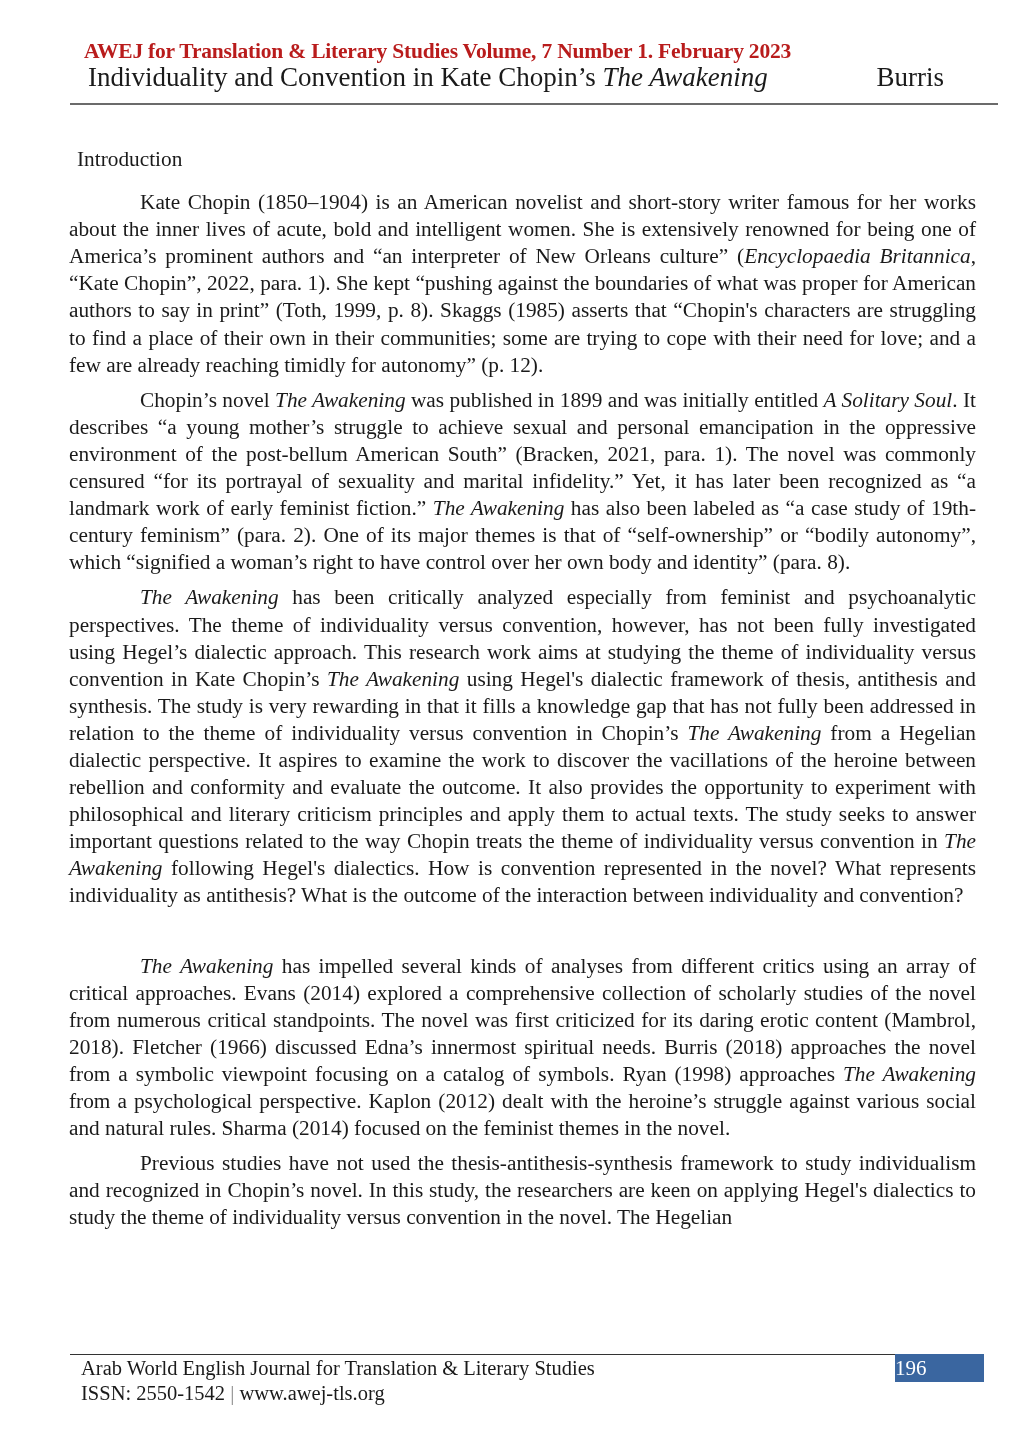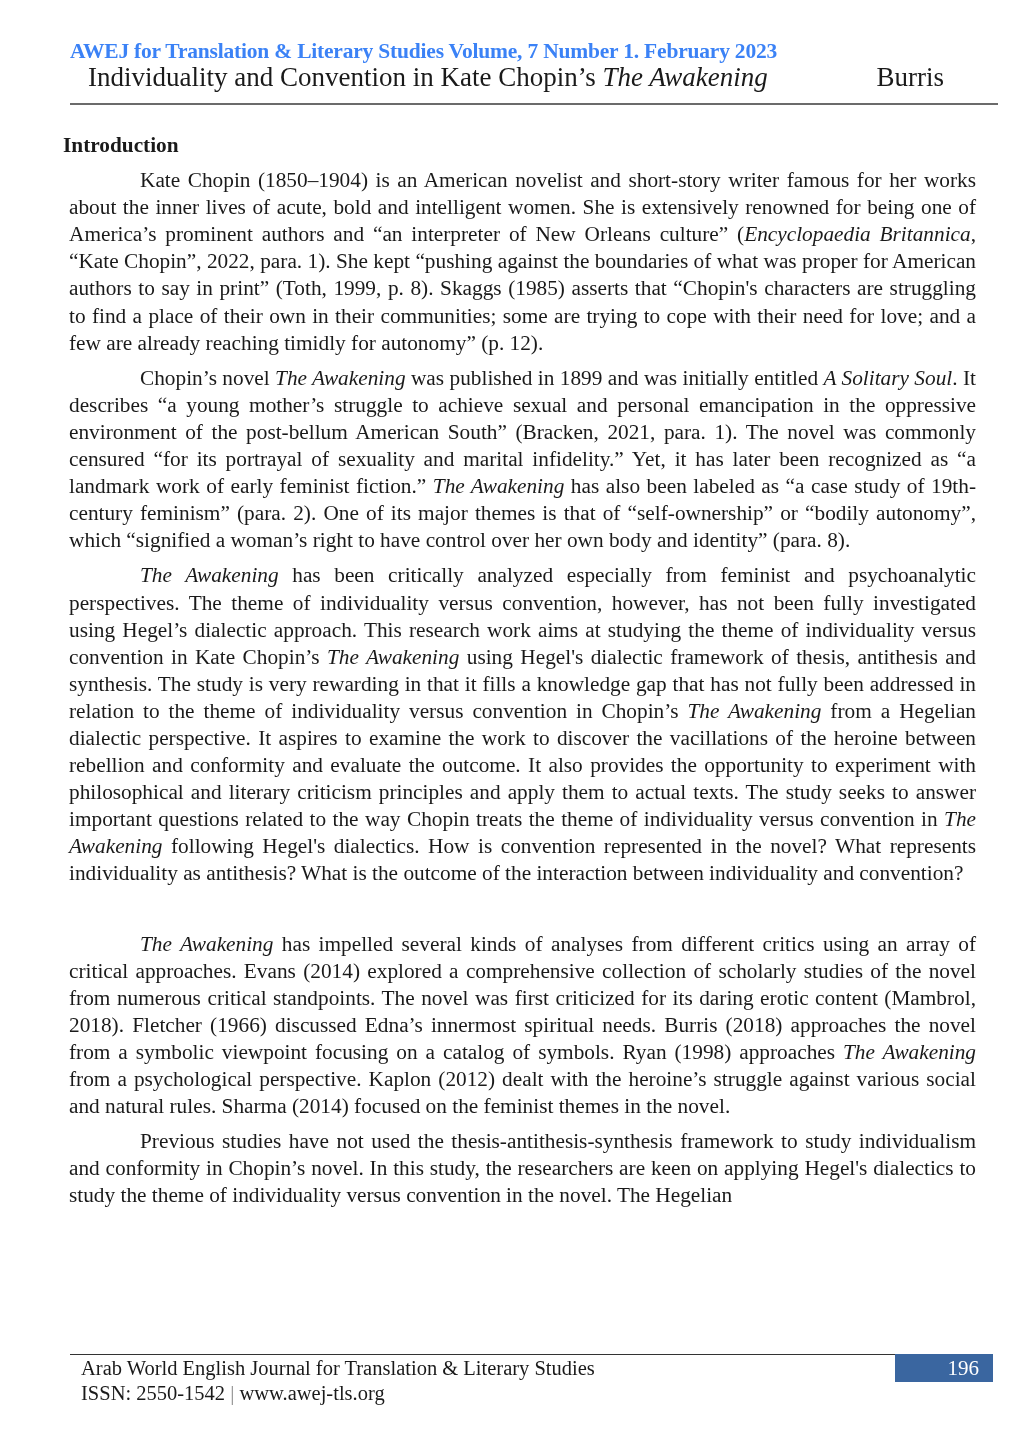--- a/index.html
+++ b/index.html
@@ -1,52 +1,52 @@
 <!DOCTYPE html>
 <html><head>
   <meta charset="utf-8">
   <style>
     html, body { margin:0; padding:0; background:#ffffff; }
     body { width:1026px; height:1440px; position:relative; overflow:hidden;
            font-family:"Liberation Serif", "DejaVu Serif", serif; color:#1a1a1a; }
     .header { position:absolute; left:70px; top:38px; width:928px; }
-    .journal-title { font-weight:bold; color:#3b82f6; font-size:21.5px; line-height:26px; margin-left:0; letter-spacing:-0.2px; }
+    .journal-title { font-weight:bold; color:#b91c1c; font-size:21.5px; line-height:26px; margin-left:14px; letter-spacing:-0.2px; }
     .running-head { display:flex; justify-content:space-between; font-size:27px; line-height:26px; margin-left:18px; margin-right:54px; }
     .header-rule { position:absolute; left:70px; top:103px; width:928px; height:2px; background:#6b6b6b; }
     .body { position:absolute; left:61px; top:130px; width:923px; font-size:21.3px; line-height:27.1px; }
-    h2 { font-size:21.3px; font-weight:bold; margin:2px; line-height:27.1px; }
+    h2 { font-size:21.3px; font-weight:normal; margin:16px; line-height:27.1px; }
     p { margin:8px; text-align:justify; text-indent:71px; }
     .gap { height:27.1px; }
     i { font-style:italic; }
     .footer-rule { position:absolute; left:70px; top:1354px; width:914px; height:1px; background:#333; }
     .footer { position:absolute; left:72px; top:1356px; font-size:20.5px; line-height:25px;margin-left:9px; }
     .footer .sep { color:#888; }
-    .page-num { position:absolute; left:895px; top:1354px; width:98px; height:28px; background:#3a66a0;
-                color:#ffffff; font-size:21px; line-height:28px; text-align:right; padding-right:14px; box-sizing:border-box; }
+    .page-num { position:absolute; left:895px; top:1354px; width:89px; height:28px; background:#3a66a0;
+                color:#ffffff; font-size:21px; line-height:28px; text-align:left; padding-right:14px; box-sizing:border-box; }
   </style>
 </head>
 <body>
 
 <div class="header">
   <div class="journal-title">AWEJ for Translation &amp; Literary Studies Volume, 7 Number 1.  February 2023</div>
   <div class="running-head">
     <span><span>Individuality and Convention in Kate Chopin’s </span><i>The Awakening</i></span>
     <span>Burris</span>
   </div>
 </div>
 <div class="header-rule"></div>
 
 <div class="body">
   <h2>Introduction</h2>
   <p><span>Kate Chopin (1850–1904) is an American novelist and short-story writer famous for her works about the inner lives of acute, bold and intelligent women. She is extensively renowned for being one of America’s prominent authors and “an interpreter of New Orleans culture” (</span><i>Encyclopaedia Britannica</i><span>, “Kate Chopin”, 2022, para. 1). She kept “pushing against the boundaries of what was proper for American authors to say in print” (Toth, 1999, p. 8). Skaggs (1985) asserts that “Chopin's characters are struggling to find a place of their own in their communities; some are trying to cope with their need for love; and a few are already reaching timidly for autonomy” (p. 12).</span></p>
   <p><span>Chopin’s novel </span><i>The Awakening</i><span> was published in 1899 and was initially entitled </span><i>A Solitary Soul</i><span>. It describes “a young mother’s struggle to achieve sexual and personal emancipation in the oppressive environment of the post-bellum American South” (Bracken, 2021, para. 1). The novel was commonly censured “for its portrayal of sexuality and marital infidelity.” Yet, it has later been recognized as “a landmark work of early feminist fiction.” </span><i>The Awakening</i><span> has also been labeled as “a case study of 19th-century feminism” (para. 2). One of its major themes is that of “self-ownership” or “bodily autonomy”, which “signified a woman’s right to have control over her own body and identity” (para. 8).</span></p>
   <p><i>The Awakening</i><span> has been critically analyzed especially from feminist and psychoanalytic perspectives. The theme of individuality versus convention, however, has not been fully investigated using Hegel’s dialectic approach. This research work aims at studying the theme of individuality versus convention in Kate Chopin’s </span><i>The Awakening</i><span> using Hegel's dialectic framework of thesis, antithesis and synthesis. The study is very rewarding in that it fills a knowledge gap that has not fully been addressed in relation to the theme of individuality versus convention in Chopin’s </span><i>The Awakening</i><span> from a Hegelian dialectic perspective. It aspires to examine the work to discover the vacillations of the heroine between rebellion and conformity and evaluate the outcome. It also provides the opportunity to experiment with philosophical and literary criticism principles and apply them to actual texts. The study seeks to answer important questions related to the way Chopin treats the theme of individuality versus convention in </span><i>The Awakening</i><span> following Hegel's dialectics. How is convention represented in the novel? What represents individuality as antithesis? What is the outcome of the interaction between individuality and convention?</span></p>
   <div class="gap"></div>
   <p><i>The Awakening</i><span> has impelled several kinds of analyses from different critics using an array of critical approaches. Evans (2014) explored a comprehensive collection of scholarly studies of the novel from numerous critical standpoints. The novel was first criticized for its daring erotic content (Mambrol, 2018). Fletcher (1966) discussed Edna’s innermost spiritual needs. Burris (2018) approaches the novel from a symbolic viewpoint focusing on a catalog of symbols. Ryan (1998) approaches </span><i>The Awakening</i><span> from a psychological perspective. Kaplon (2012) dealt with the heroine’s struggle against various social and natural rules. Sharma (2014) focused on the feminist themes in the novel.</span></p>
-  <p>Previous studies have not used the thesis-antithesis-synthesis framework to study individualism and conformity in Chopin’s novel. In this study, the researchers are keen on applying Hegel's dialectics to study the theme of individuality versus convention in the novel. The Hegelian</p>
+  <p>Previous studies have not used the thesis-antithesis-synthesis framework to study individualism and recognized in Chopin’s novel. In this study, the researchers are keen on applying Hegel's dialectics to study the theme of individuality versus convention in the novel. The Hegelian</p>
 </div>
 
 <div class="footer-rule"></div>
 <div class="footer">
   <div>Arab World English Journal for Translation &amp; Literary Studies</div>
   <div><span>ISSN: 2550-1542</span> <span class="sep">|</span> <span>www.awej-tls.org</span></div>
 </div>
 <div class="page-num">196</div>
 
 </body></html>

